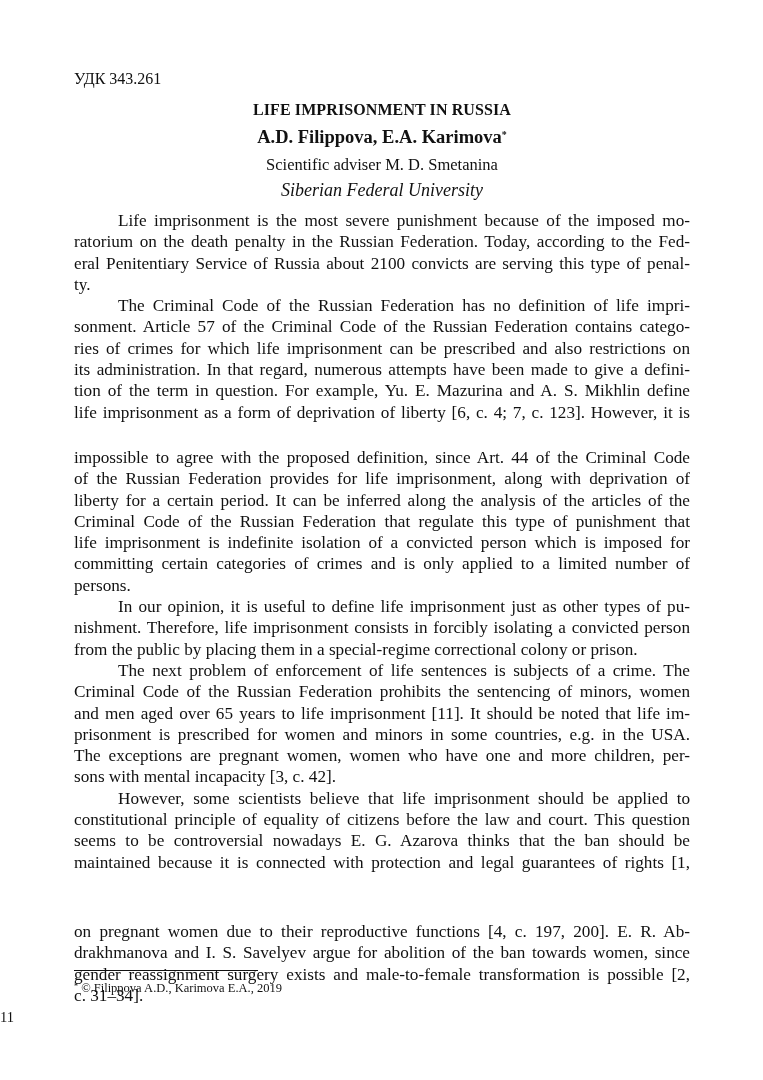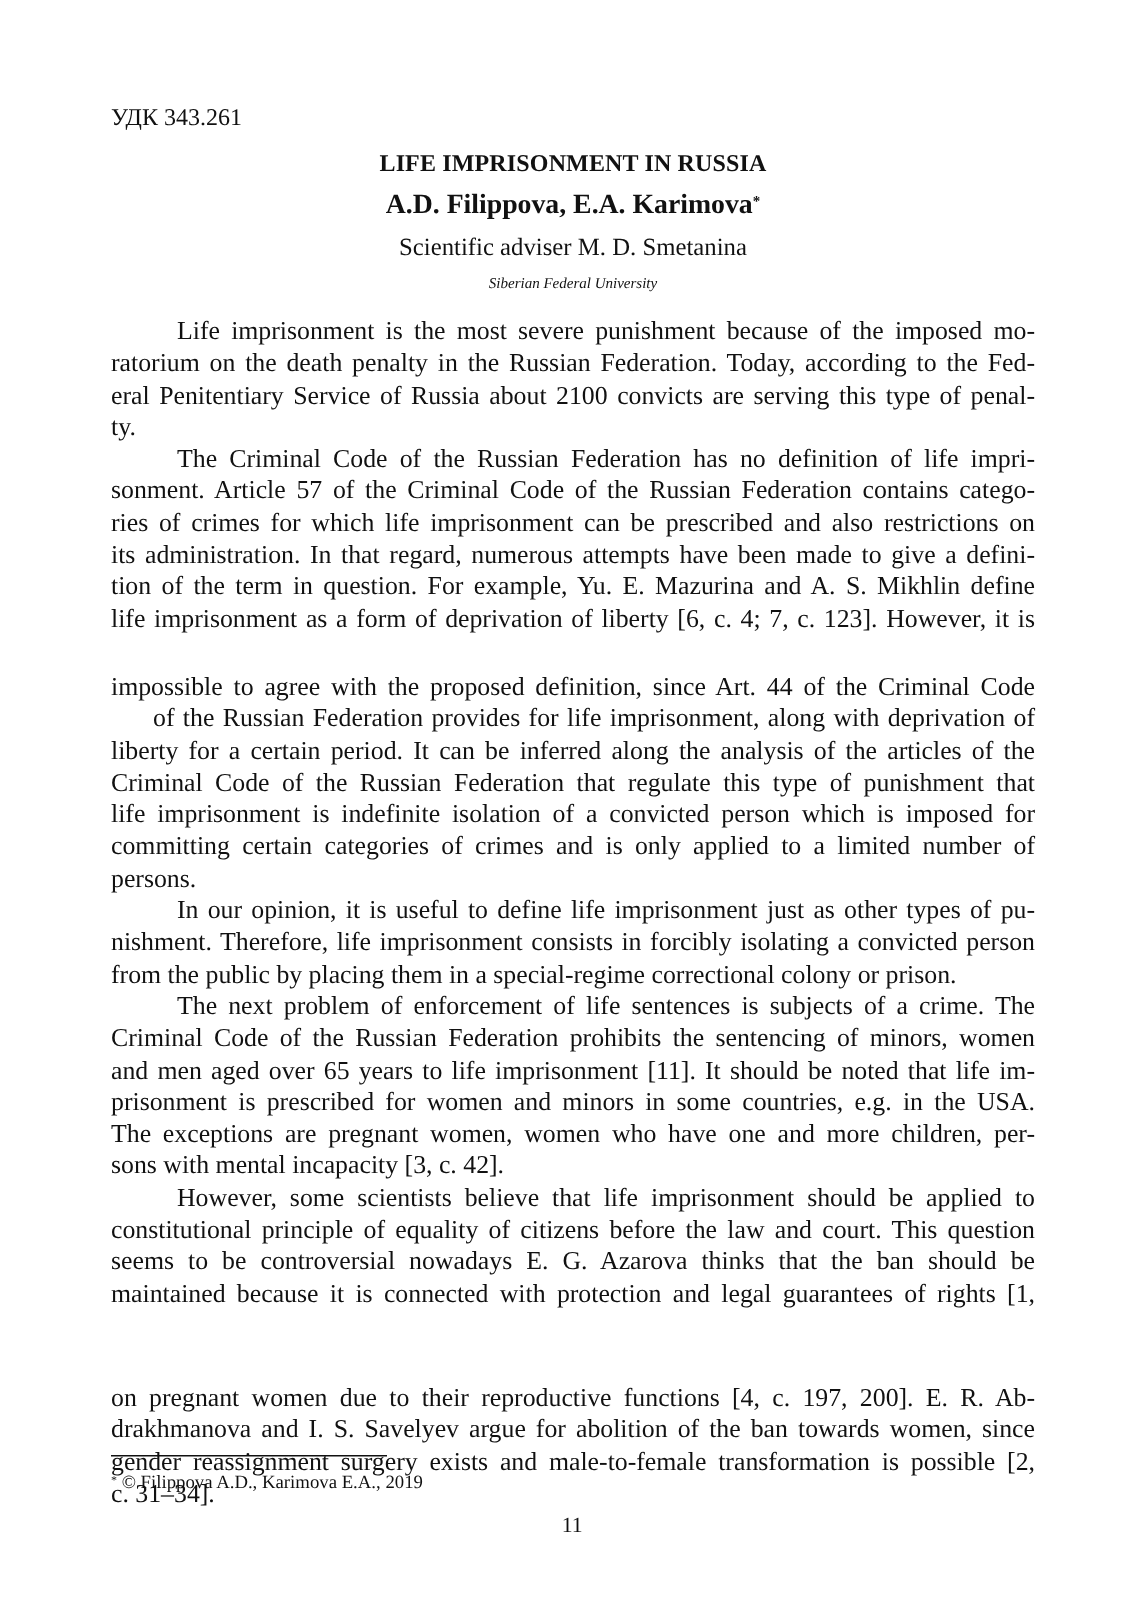--- a/index.html
+++ b/index.html
@@ -8,30 +8,30 @@
   .page { position: absolute; left: 74px; top: 0; width: 616px; }
   .udk { position: absolute; left: 0; top: 69px; font-size: 16px; line-height: 20px; }
   .title { position: absolute; left: 0; width: 616px; text-align: center; top: 99px;
            font-size: 16px; font-weight: bold; line-height: 22px; letter-spacing: 0.1px; }
   .authors { position: absolute; left: 0; width: 616px; text-align: center; top: 125px;
              font-size: 18.5px; font-weight: bold; line-height: 24px; }
   .authors sup { font-size: 10px; vertical-align: top; position: relative; top: -2px; }
   .adviser { position: absolute; left: 0; width: 616px; text-align: center; top: 154px;
              font-size: 16.5px; line-height: 22px; }
   .affil { position: absolute; left: 0; width: 616px; text-align: center; top: 179px;
-           font-size: 10px; font-style: italic; line-height: 22px; }
+           font-size: 18px; font-style: italic; line-height: 22px; }
   .body { position: absolute; left: 0; top: 210px; width: 616px; font-size: 17.2px; }
   .line { display: block; height: 21.3px; line-height: 21.3px; white-space: nowrap;
           text-align: justify; text-align-last: justify; overflow: visible; }
   .line.first { padding-left: 44px; }
   .line.last { text-align: left; text-align-last: left; }
   .rule { position: absolute; left: 74px; top: 970px; width: 184px; height: 1px; background: #111; }
   .footnote { position: absolute; left: 74px; top: 980px; font-size: 12.5px; line-height: 16px; }
   .footnote sup { font-size: 8px; vertical-align: top; position: relative; top: -1px; }
-  .pagenum { position: absolute; left: 0; width: 763px; text-align: center; top: 1008px;
+  .pagenum { position: absolute; left: 0; width: 763px; text-align: left; top: 1008px;
              font-size: 14.5px; line-height: 18px; }
 </style>
 </head>
 <body>
 
 <div class="page">
   <div class="udk">УДК 343.261</div>
   <div class="title">LIFE IMPRISONMENT IN RUSSIA</div>
   <div class="authors"><span>A.D. Filippova, E.A. Karimova</span><sup>*</sup></div>
   <div class="adviser">Scientific adviser M. D. Smetanina</div>
@@ -44,21 +44,21 @@
         <span class="line last">ty.</span>
       </div>
       <div>
         <span class="line first" style="white-space: normal;">The Criminal Code of the Russian Federation has no definition of life impri-</span>
         <span class="line" style="white-space: normal;">sonment. Article 57 of the Criminal Code of the Russian Federation contains catego-</span>
         <span class="line" style="white-space: normal;">ries of crimes for which life imprisonment can be prescribed and also restrictions on</span>
         <span class="line" style="white-space: normal;">its administration. In that regard, numerous attempts have been made to give a defini-</span>
         <span class="line" style="white-space: normal;">tion of the term in question. For example, Yu. E. Mazurina and A. S. Mikhlin define</span>
         <span class="line" style="white-space: normal;">life imprisonment as a form of deprivation of liberty [6, c. 4; 7, c. 123]. However, it is</span>
         <span class="line" style="white-space: normal; margin-top: 24px;">impossible to agree with the proposed definition, since Art. 44 of the Criminal Code</span>
-        <span class="line" style="white-space: normal; margin-left: 28px;">of the Russian Federation provides for life imprisonment, along with deprivation of</span>
+        <span class="line" style="white-space: normal;">of the Russian Federation provides for life imprisonment, along with deprivation of</span>
         <span class="line" style="white-space: normal;">liberty for a certain period. It can be inferred along the analysis of the articles of the</span>
         <span class="line" style="white-space: normal;">Criminal Code of the Russian Federation that regulate this type of punishment that</span>
         <span class="line" style="white-space: normal;">life imprisonment is indefinite isolation of a convicted person which is imposed for</span>
         <span class="line" style="white-space: normal;">committing certain categories of crimes and is only applied to a limited number of</span>
         <span class="line last">persons.</span>
       </div>
       <div>
         <span class="line first" style="white-space: normal;">In our opinion, it is useful to define life imprisonment just as other types of pu-</span>
         <span class="line" style="white-space: normal;">nishment. Therefore, life imprisonment consists in forcibly isolating a convicted person</span>
         <span class="line last">from the public by placing them in a special-regime correctional colony or prison.</span>

